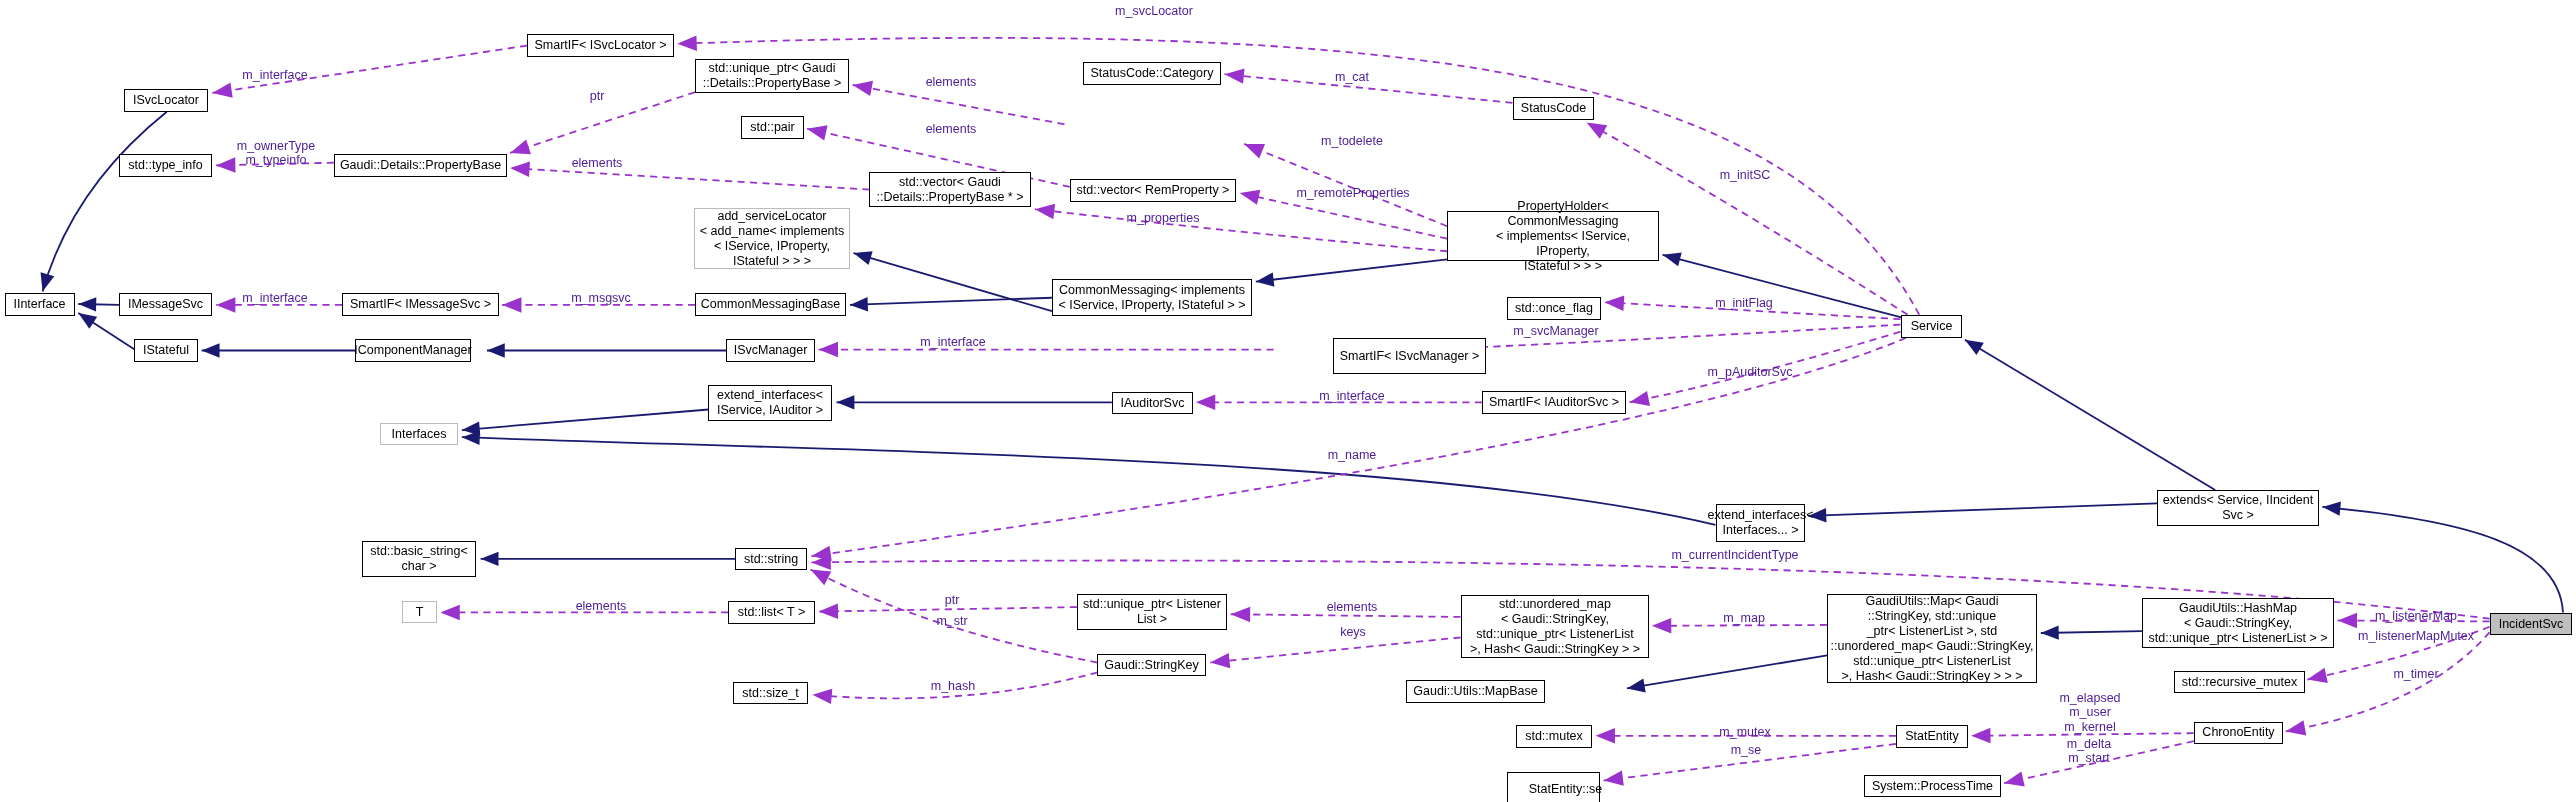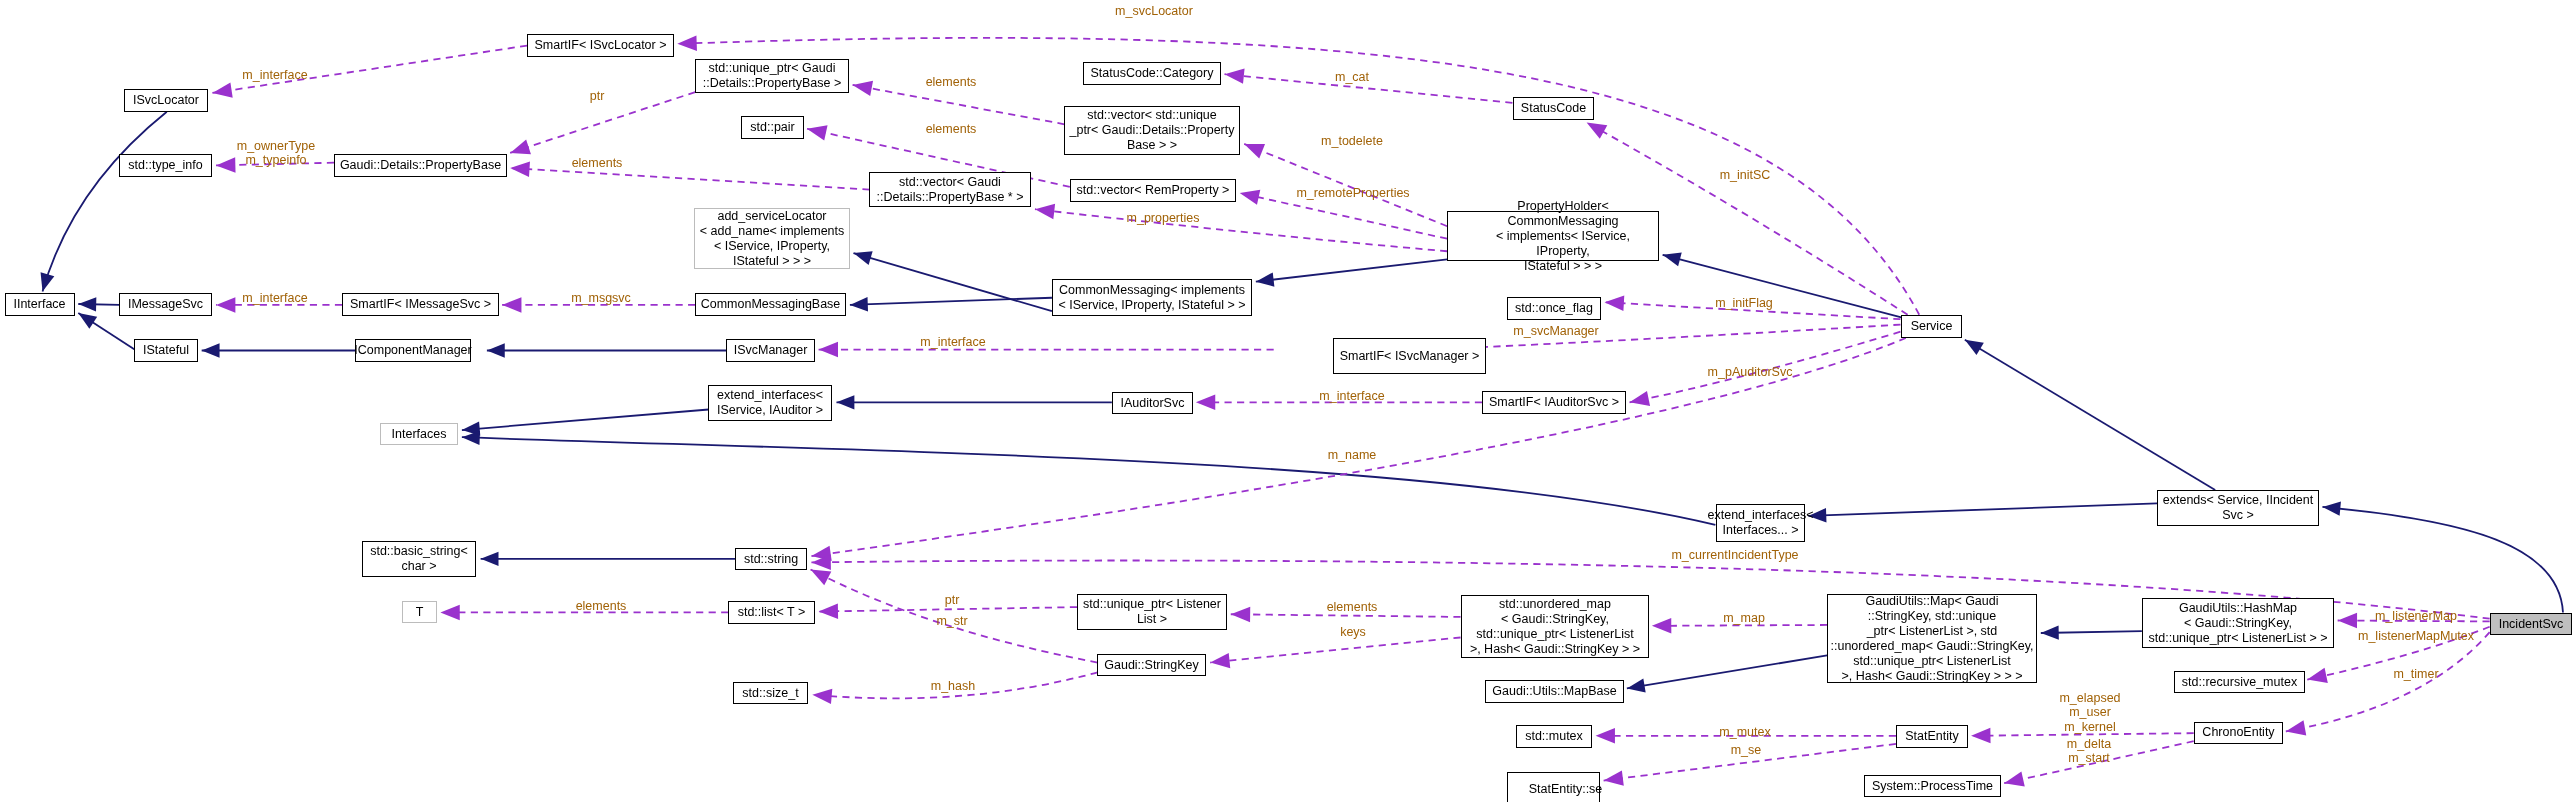--- a/index.html
+++ b/index.html
@@ -5,21 +5,21 @@
   html,body{margin:0;padding:0;background:#ffffff;}
   #canvas{position:relative;width:2576px;height:802px;background:#ffffff;overflow:hidden;
           font-family:"Liberation Sans",sans-serif;}
   #edges{position:absolute;left:0;top:0;width:2576px;height:802px;}
   .node{position:absolute;box-sizing:border-box;border:1.8px solid #000000;background:#ffffff;
         display:flex;align-items:center;justify-content:center;text-align:center;
         font-size:12.5px;line-height:15px;color:#000;white-space:pre-line;z-index:2;}
   .node.muted{border-color:#bcbcbc;}
   .node.highlight{background:#bfbfbf;}
   .edge-label{position:absolute;transform:translate(-50%,-50%);font-size:12.5px;line-height:14.3px;
-        color:#a16207;white-space:pre-line;text-align:center;z-index:3;}
+        color:#4c1d95;white-space:pre-line;text-align:center;z-index:3;}
 </style>
 </head>
 <body>
 
 <div id="canvas">
   <svg id="edges" width="2576" height="802" viewBox="0 0 2880 897" xmlns="http://www.w3.org/2000/svg">
     <defs>
       <marker id="arr-inherit" viewBox="0 0 12 12" refX="11" refY="6" markerWidth="12" markerHeight="12" orient="auto">
         <path d="M1,2 L11,6 L1,10 z" fill="#1a1a70"></path>
       </marker>
@@ -89,23 +89,20 @@
     <div class="node" style="left: 527px; top: 34px; width: 147px; height: 23px;"><span>SmartIF&lt; ISvcLocator &gt;</span></div>
     <div class="node" style="left: 334px; top: 154px; width: 173px; height: 23px;"><span>Gaudi::Details::PropertyBase</span></div>
     <div class="node" style="left: 695px; top: 59px; width: 154px; height: 34px;"><span>std::unique_ptr&lt; Gaudi
 ::Details::PropertyBase &gt;</span></div>
     <div class="node" style="left: 741px; top: 116px; width: 63px; height: 23px;"><span>std::pair</span></div>
     <div class="node muted" style="left: 694px; top: 208px; width: 156px; height: 61px;"><span>add_serviceLocator
 &lt; add_name&lt; implements
 &lt; IService, IProperty,
 IStateful &gt; &gt; &gt;</span></div>
     <div class="node" style="left: 1083px; top: 62px; width: 138px; height: 23px;"><span>StatusCode::Category</span></div>
-    <div class="node" style="left: 1064px; top: 106px; width: 176px; height: 49px;"><span>std::vector&lt; std::unique
-_ptr&lt; Gaudi::Details::Property
-Base &gt; &gt;</span></div>
     <div class="node" style="left: 869px; top: 172px; width: 162px; height: 35px;"><span>std::vector&lt; Gaudi
 ::Details::PropertyBase * &gt;</span></div>
     <div class="node" style="left: 1070px; top: 179px; width: 166px; height: 23px;"><span>std::vector&lt; RemProperty &gt;</span></div>
     <div class="node" style="left: 1513px; top: 97px; width: 81px; height: 23px;"><span>StatusCode</span></div>
     <div class="node" style="left: 1447px; top: 211px; width: 212px; height: 50px; padding-left: 20px;"><span>PropertyHolder&lt; CommonMessaging
 &lt; implements&lt; IService, IProperty,
 IStateful &gt; &gt; &gt;</span></div>
     <div class="node" style="left: 1901px; top: 315px; width: 61px; height: 23px;"><span>Service</span></div>
     <div class="node" style="left: 119px; top: 293px; width: 93px; height: 23px;"><span>IMessageSvc</span></div>
     <div class="node" style="left: 342px; top: 293px; width: 157px; height: 23px;"><span>SmartIF&lt; IMessageSvc &gt;</span></div>
@@ -132,21 +129,21 @@
     <div class="node muted" style="left: 402px; top: 601px; width: 35px; height: 22.4px;"><span>T</span></div>
     <div class="node" style="left: 728px; top: 601px; width: 87px; height: 23px;"><span>std::list&lt; T &gt;</span></div>
     <div class="node" style="left: 733px; top: 682px; width: 75px; height: 22.4px;"><span>std::size_t</span></div>
     <div class="node" style="left: 1077px; top: 594px; width: 150px; height: 36px;"><span>std::unique_ptr&lt; Listener
 List &gt;</span></div>
     <div class="node" style="left: 1097px; top: 654px; width: 109px; height: 22.4px;"><span>Gaudi::StringKey</span></div>
     <div class="node" style="left: 1461px; top: 595px; width: 188px; height: 63px;"><span>std::unordered_map
 &lt; Gaudi::StringKey,
 std::unique_ptr&lt; ListenerList
 &gt;, Hash&lt; Gaudi::StringKey &gt; &gt;</span></div>
-    <div class="node" style="left: 1485px; top: 680px; width: 139px; height: 23px;"><span>Gaudi::Utils::MapBase</span></div>
+    <div class="node" style="left: 1406px; top: 680px; width: 139px; height: 23px;"><span>Gaudi::Utils::MapBase</span></div>
     <div class="node" style="left: 1516px; top: 725px; width: 76px; height: 23px;"><span>std::mutex</span></div>
     <div class="node" style="left: 1507px; top: 772px; width: 93px; height: 35px; padding-left: 24px;"><span>StatEntity::se</span></div>
     <div class="node" style="left: 1827px; top: 594px; width: 210px; height: 89px;"><span>GaudiUtils::Map&lt; Gaudi
 ::StringKey, std::unique
 _ptr&lt; ListenerList &gt;, std
 ::unordered_map&lt; Gaudi::StringKey,
 std::unique_ptr&lt; ListenerList
 &gt;, Hash&lt; Gaudi::StringKey &gt; &gt; &gt;</span></div>
     <div class="node" style="left: 1896px; top: 725px; width: 72px; height: 23px;"><span>StatEntity</span></div>
     <div class="node" style="left: 1864px; top: 775px; width: 137px; height: 22.4px;"><span>System::ProcessTime</span></div>

